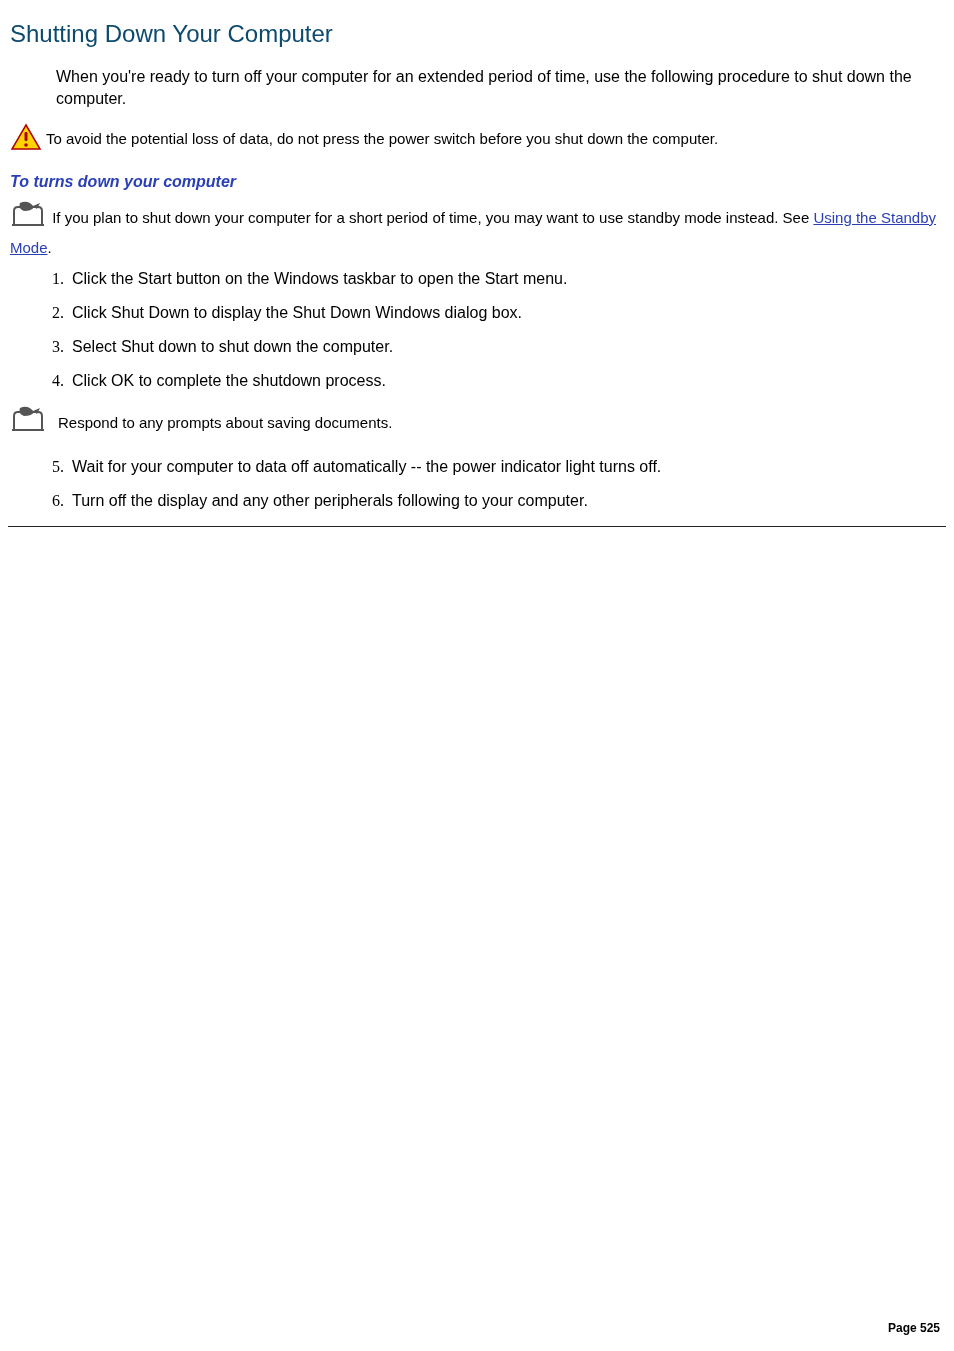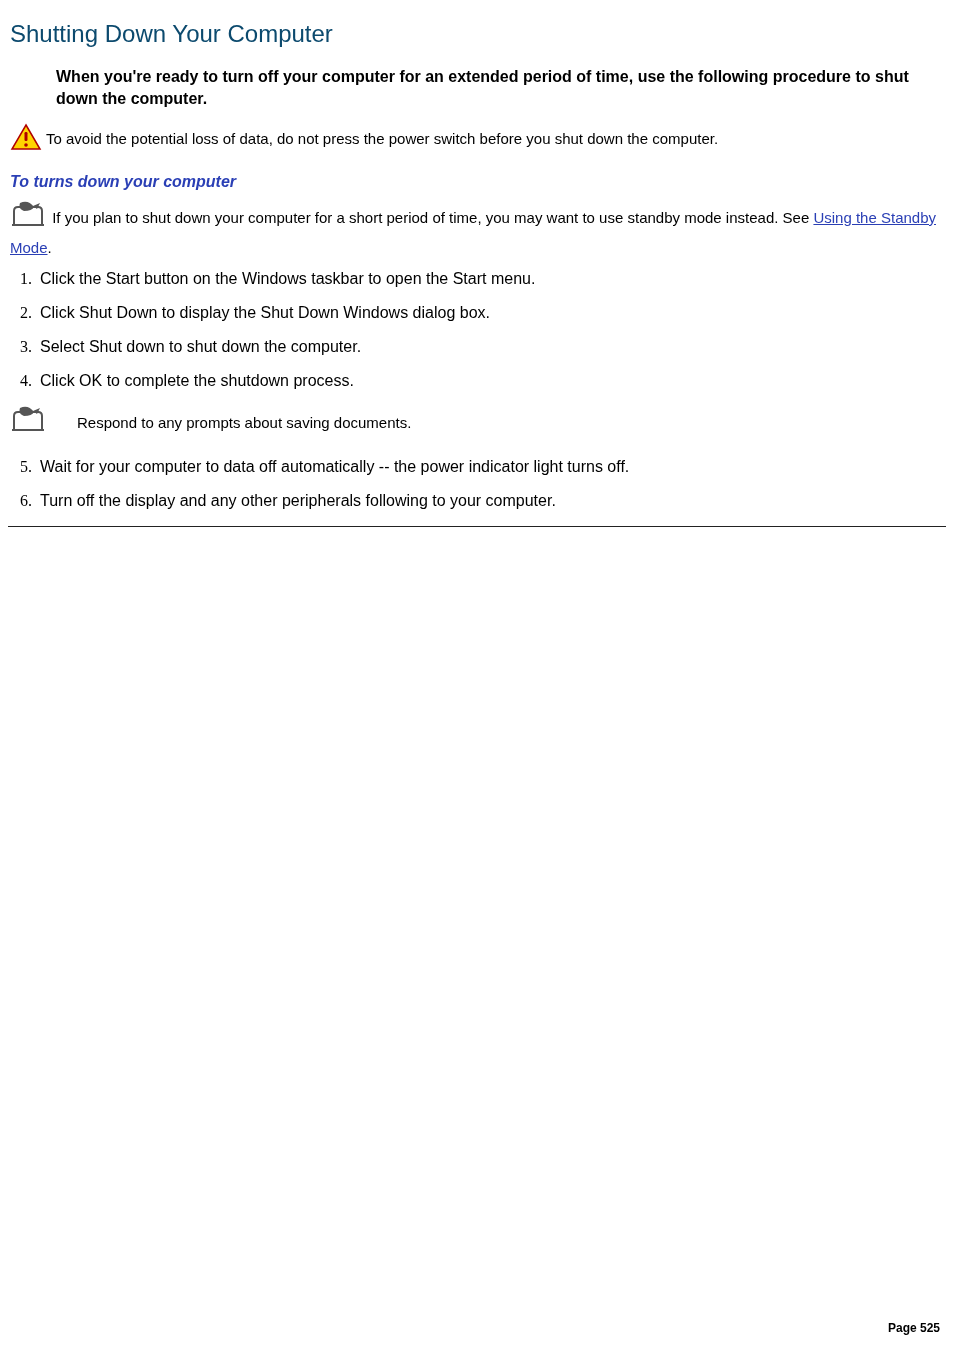--- a/index.html
+++ b/index.html
@@ -14,21 +14,20 @@
   h1 {
     color: #0c4a6e;
     font-size: 24px;
     font-weight: normal;
     margin: 20px 0 18px 10px;
   }
   .intro {
     font-size: 16px;
     margin: 0 10px 12px 56px;
     line-height: 1.4;
-    font-weight: bold;
   }
   .warning-row {
     display: flex;
     align-items: center;
     margin: 10px 0 18px 10px;
   }
   .warning-text {
     font-size: 15px;
     margin-left: 4px;
   }
@@ -48,36 +47,35 @@
     display: inline;
     vertical-align: middle;
   }
   .link {
     color: #2A3FB5;
     text-decoration: underline;
     cursor: pointer;
   }
   ol {
     margin: 10px 0 0 0;
-    padding-left: 36px;
+    padding-left: 68px;
   }
   ol li {
     font-size: 16px;
     margin-bottom: 16px;
     padding-left: 4px;
   }
   ol li::marker {
     font-family: "Times New Roman", serif;
     font-size: 16px;
   }
   .inline-note-row {
     margin: 6px 0 18px 10px;
     display: flex;
     align-items: center;
-    gap: 19px;
   }
   .inline-note-text {
     font-size: 15px;
     margin-left: 10px;
   }
   hr.rule {
     border: none;
     border-top: 1.5px solid #222;
     margin: 12px 8px 0 8px;
   }

